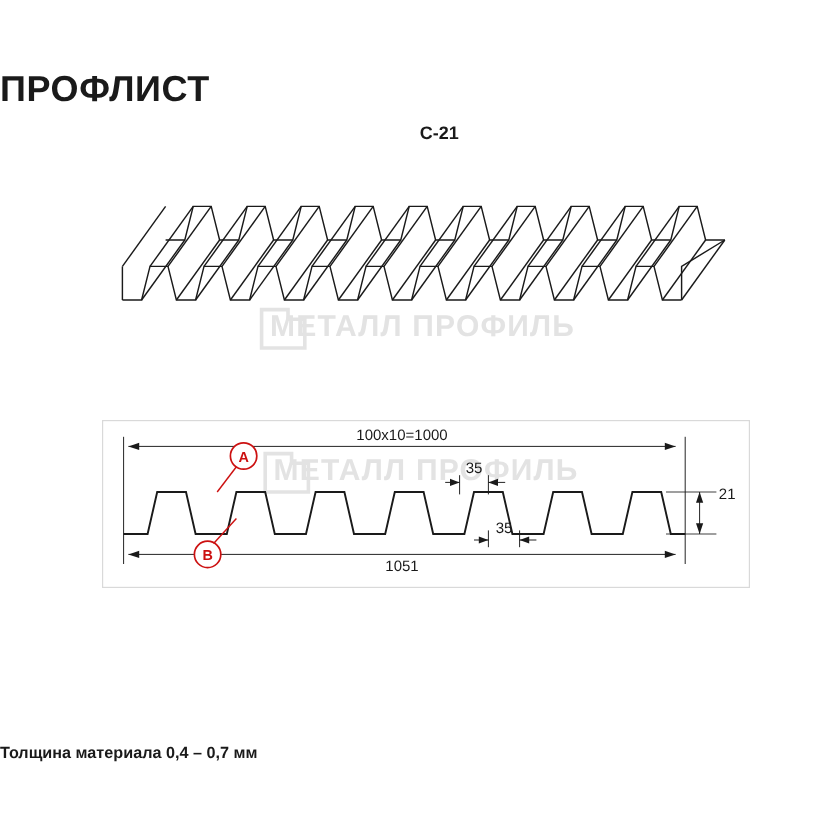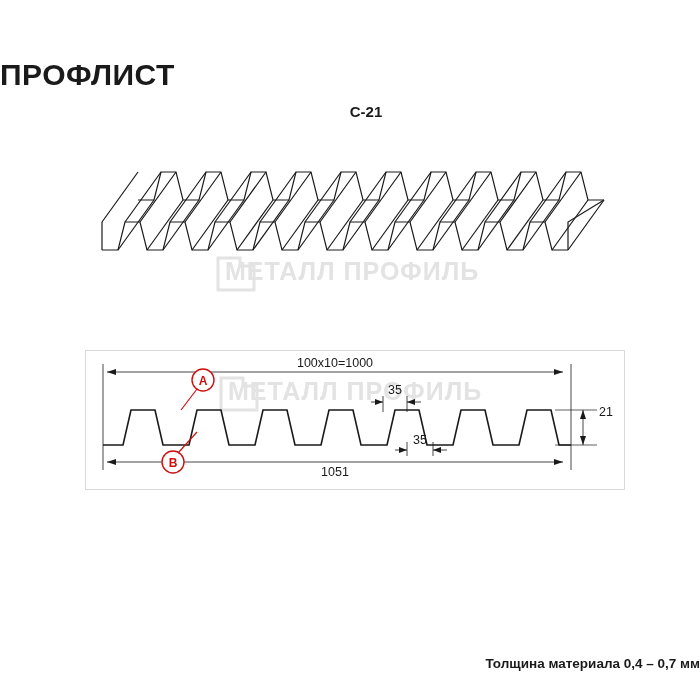--- a/index.html
+++ b/index.html
@@ -39,25 +39,24 @@
     text-align: center;
     font-size: 15px;
     font-weight: bold;
     color: #1a1a1a;
   }
   .footer-note {
     position: absolute;
     top: 620px;
     left: 0;
     width: 700px;
-    text-align: right;
+    text-align: left;
     font-size: 13.5px;
     font-weight: bold;
     color: #1a1a1a;
-    margin-top: 36px;
   }
   .iso-wrap {
     position: absolute;
     top: 150px;
     left: 80px;
     width: 540px;
     height: 150px;
   }
   .draw-wrap {
     position: absolute;

